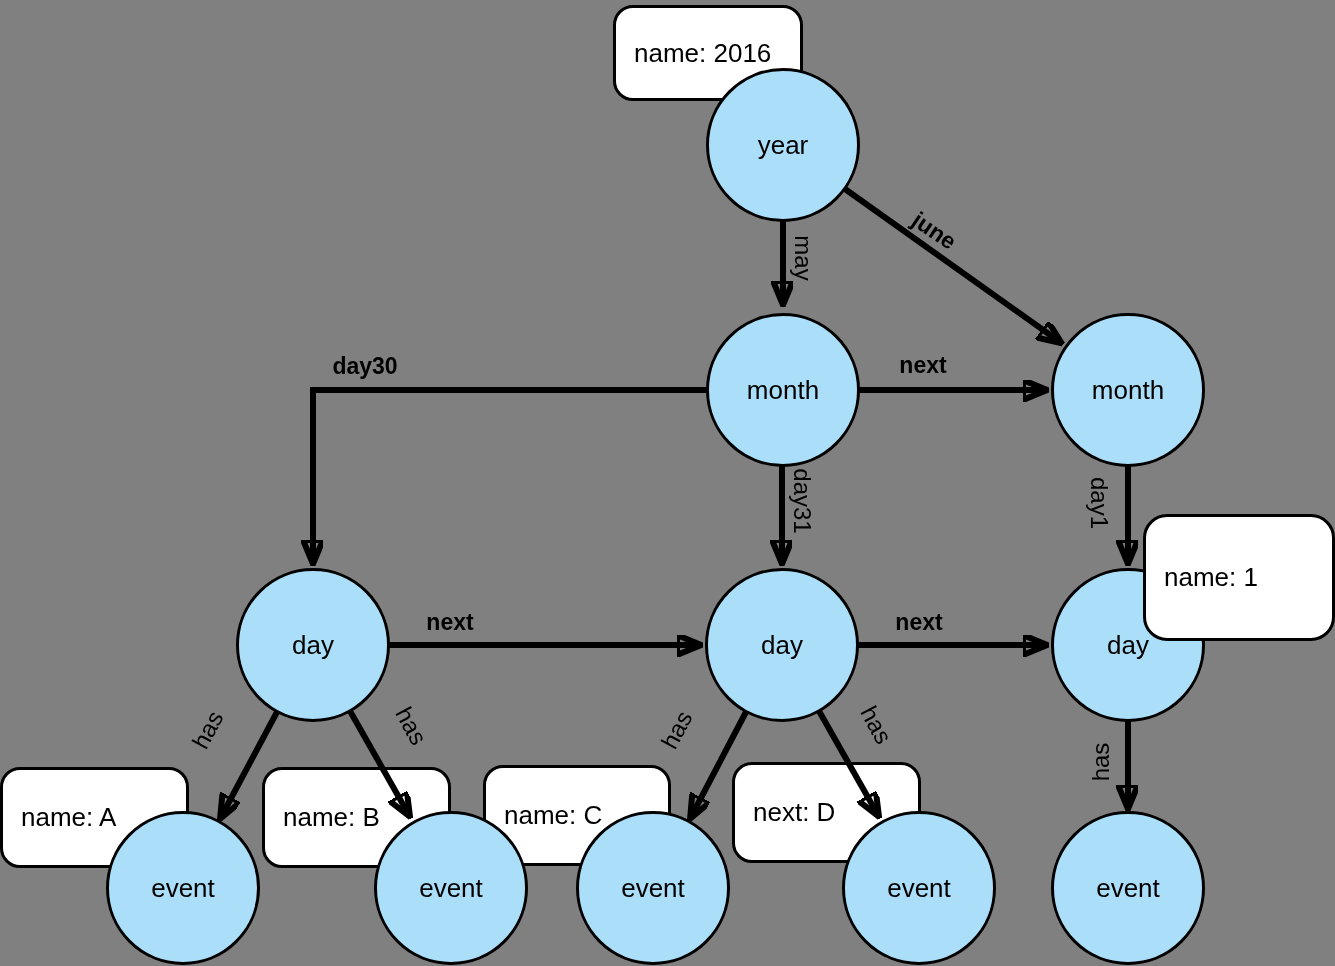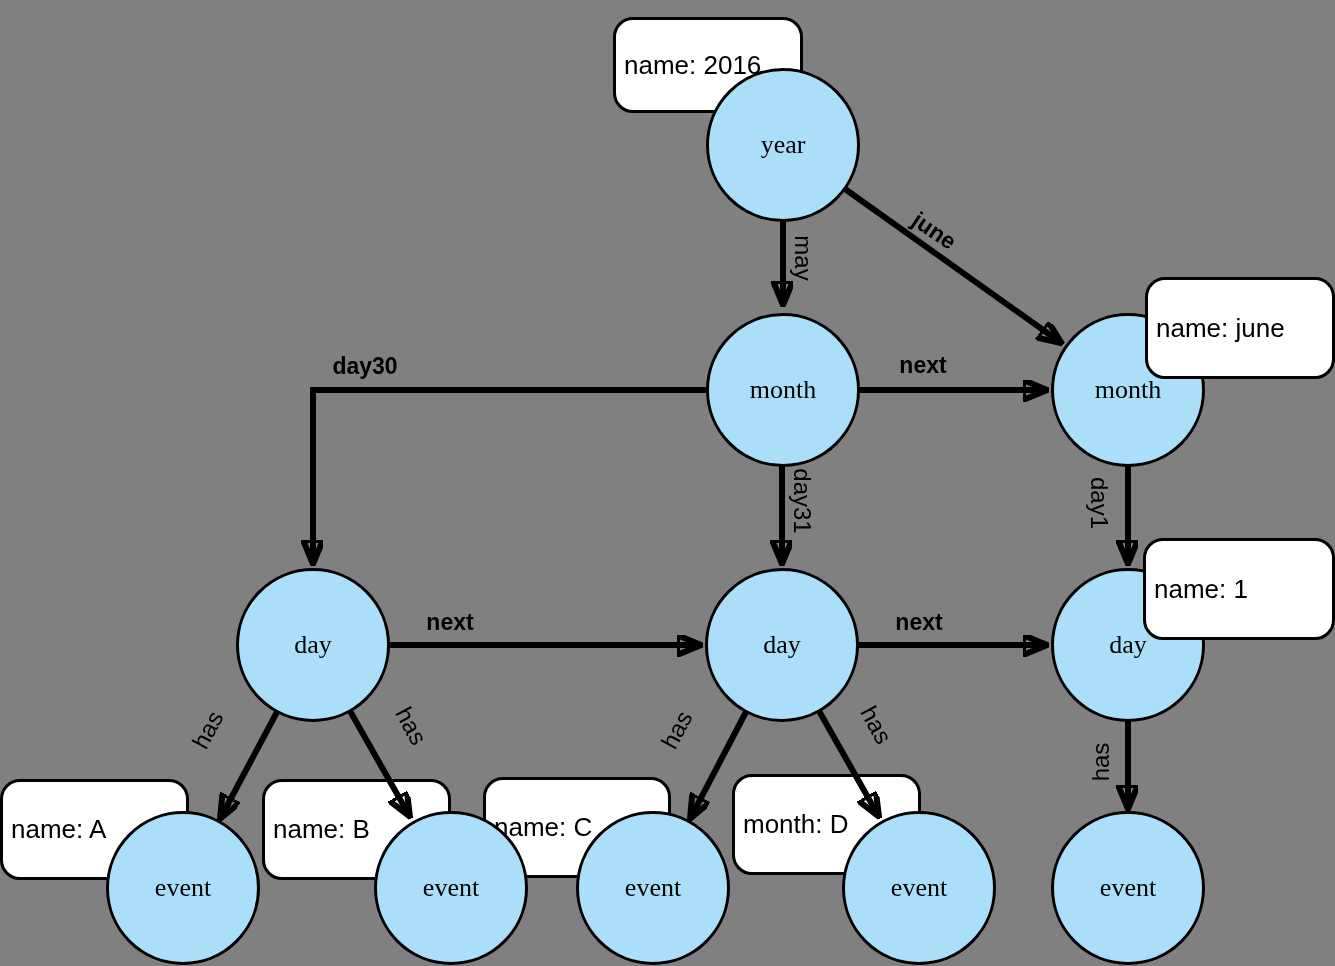--- a/index.html
+++ b/index.html
@@ -20,36 +20,35 @@
   }
   .arrowhead-shape{fill:var(--edge,#000);stroke:none;}
   .pbox{
     position:absolute;
     box-sizing:border-box;
     background:var(--box-fill,#fff);
     border:3px solid var(--box-border,#000);
     border-radius:20px;
     z-index:1;
     display:flex;align-items:center;
-    padding-left:8px;
+    padding-left:18px;
     font-size:26px;color:var(--text,#000);
     white-space:nowrap;
-    margin-top:12px;
   }
   .pbox.above{z-index:4;}
   .node{
     position:absolute;
     box-sizing:border-box;
     width:154px;height:154px;
     background:var(--node-fill,#AADEF9);
     border:3px solid var(--node-border,#000);
     border-radius:50%;
     z-index:3;
     display:flex;align-items:center;justify-content:center;
-    font-size:26px;color:var(--text,#000);font-family:Liberation Serif, serif;
+    font-size:26px;color:var(--text,#000);
   }
   .node.under{z-index:0;}
   .elab{
     position:absolute;
     z-index:2;
     font-size:24px;color:var(--text,#000);
     white-space:nowrap;
     transform:translate(-50%,-50%);
   }
   .elab.b{font-weight:bold;font-size:23px;}
@@ -79,26 +78,25 @@
     <path d="M389,645 L699,645" marker-end="url(#ah)"></path>
     <path d="M858,645 L1045,645" marker-end="url(#ah)"></path>
     <path d="M277,712 L221,817" marker-end="url(#ah)"></path>
     <path d="M350,711 L409,815" marker-end="url(#ah)"></path>
     <path d="M746,712 L691,817" marker-end="url(#ah)"></path>
     <path d="M819,711 L878,815" marker-end="url(#ah)"></path>
     <path d="M1128,721 L1128,807" marker-end="url(#ah)"></path>
   </svg>
 
   <div class="pbox" style="left:613px;top:5px;width:190px;height:96px;">name: 2016</div>
-  <div class="pbox above" style="left:1145px;top:265px;width:190px;height:102px;">name: june</div>
-  <div class="pbox above" style="left:1143px;top:526px;width:192px;height:102px;">name: 1</div>
+  <div class="pbox above" style="left:1143px;top:514px;width:192px;height:127px;border-radius:24px;">name: 1</div>
   <div class="pbox" style="left:0px;top:767px;width:189px;height:101px;">name: A</div>
   <div class="pbox" style="left:262px;top:767px;width:189px;height:101px;">name: B</div>
   <div class="pbox" style="left:483px;top:765px;width:188px;height:101px;">name: C</div>
-  <div class="pbox" style="left:732px;top:762px;width:189px;height:101px;">month: D</div>
+  <div class="pbox" style="left:732px;top:762px;width:189px;height:101px;">next: D</div>
 
   <div class="node" style="left:706px;top:68px;">year</div>
   <div class="node" style="left:706px;top:313px;">month</div>
   <div class="node" style="left:1051px;top:313px;">month</div>
   <div class="node" style="left:236px;top:568px;">day</div>
   <div class="node" style="left:705px;top:568px;">day</div>
   <div class="node" style="left:1051px;top:568px;">day</div>
   <div class="node" style="left:106px;top:811px;">event</div>
   <div class="node" style="left:374px;top:811px;">event</div>
   <div class="node" style="left:576px;top:811px;">event</div>

